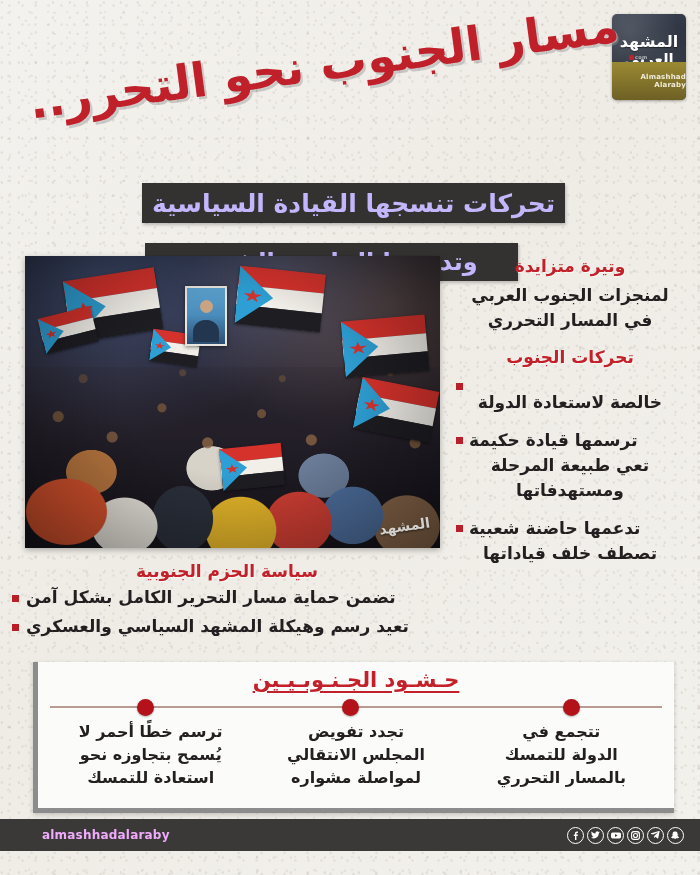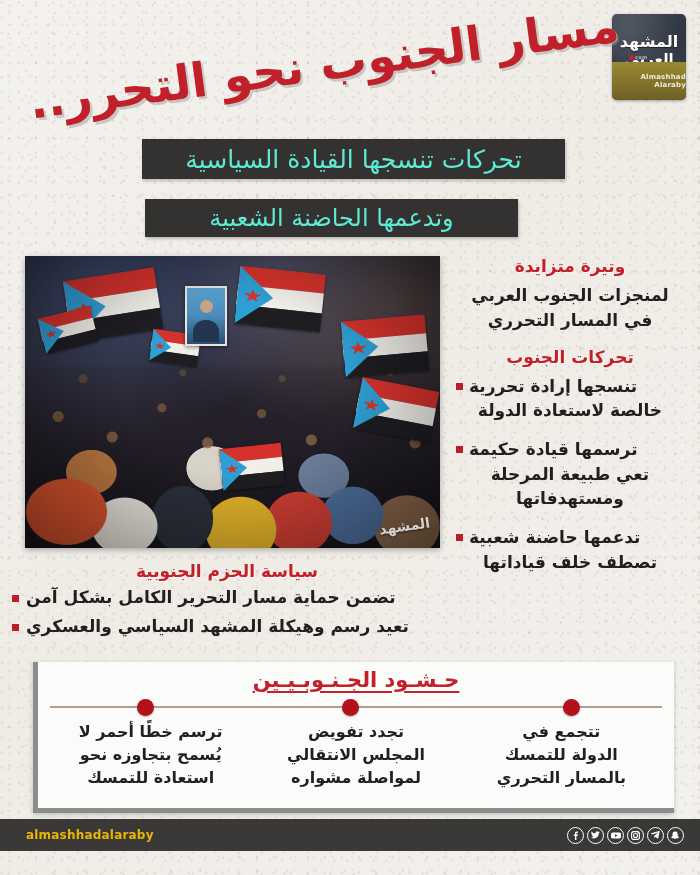--- a/index.html
+++ b/index.html
@@ -68,24 +68,25 @@
     transform:rotate(-7.5deg);
     transform-origin:50% 50%;
     text-shadow:2px 3px 0 rgba(150,150,150,.45), 1px 1px 0 rgba(255,255,255,.5);
     letter-spacing:-1px;
     white-space:nowrap;
     display:flex;align-items:center;justify-content:center;
   }
 
   
   .subbar{
-    position:absolute;background:#333231;color:#5eead4;
-    font-weight:normal;display:flex;align-items:center;justify-content:center;
+    position:absolute;background:#333231;color:#c4b5fd;
+    font-weight:bold;display:flex;align-items:center;justify-content:center;
     box-shadow:1px 2px 3px rgba(0,0,0,.22);
     letter-spacing:-.3px;
+    margin-top:44px;
   }
   .subbar1{top:139px;right:135px;width:423px;height:40px;font-size:25px;}
   .subbar2{top:199px;right:182px;width:373px;height:38px;font-size:24px;}
 
   
   .photo{
     position:absolute;left:25px;top:256px;width:415px;height:292px;
     overflow:hidden;background:#12121a;
     box-shadow:0 2px 6px rgba(0,0,0,.3);
   }
@@ -228,21 +229,21 @@
     font-size:16px;font-weight:bold;line-height:1.45;letter-spacing:-.2px;
     direction:rtl;
   }
 
   
   .footer{
     position:absolute;left:0;right:0;bottom:24px;height:32px;background:#3a3937;
     display:flex;align-items:center;
   }
   .fbrand{
-    position:absolute;left:26px;color:#eab308;font-size:12px;font-weight:bold;
+    position:absolute;left:42px;color:#f0abfc;font-size:12px;font-weight:bold;
     letter-spacing:.2px;direction:ltr;
   }
   .socials{position:absolute;right:16px;display:flex;gap:3px;direction:ltr;}
   .soc{
     width:15px;height:15px;border-radius:50%;border:1.3px solid #ffffff;
     display:flex;align-items:center;justify-content:center;
     color:#ffffff;font-size:8px;font-weight:bold;line-height:1;
   }
   .soc svg{display:block;}
   .footstrip{position:absolute;left:0;right:0;bottom:0;height:24px;background:transparent;}
@@ -334,21 +335,20 @@
       <div class="rbody">لمنجزات الجنوب العربي</div>
       <div class="rbody">في المسار التحرري</div>
     </div>
 
     <div class="gap14"></div>
 
     <div>
       <div class="rhead">تحركات الجنوب</div>
       <div class="gap6"></div>
       <div class="bullet-line">
-        <span class="rbody">تنسجها إرادة تحررية</span>
         <span class="sq"></span>
       </div>
       <div class="rbody">خالصة لاستعادة الدولة</div>
     </div>
 
     <div class="gap14"></div>
 
     <div>
       <div class="bullet-line">
         <span class="rbody">ترسمها قيادة حكيمة</span>

